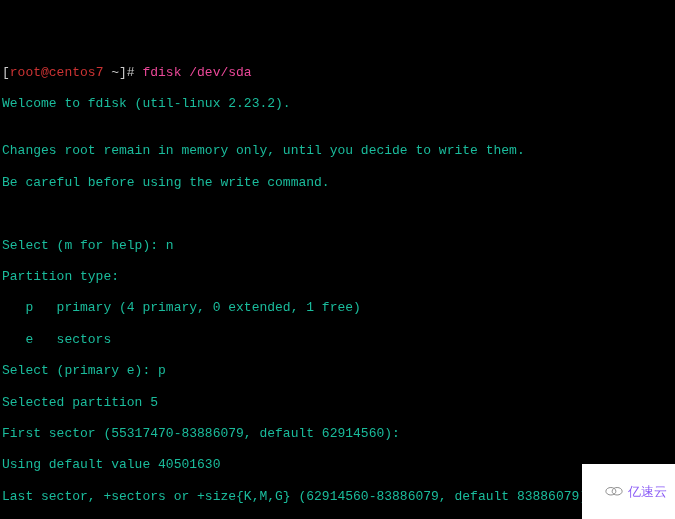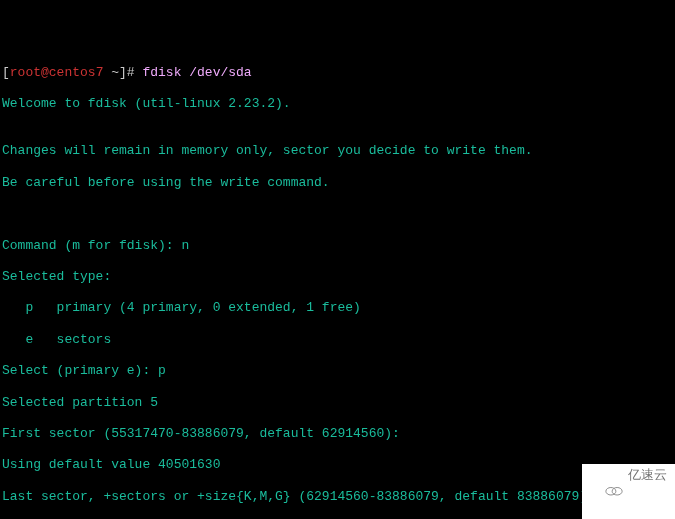--- a/index.html
+++ b/index.html
@@ -12,50 +12,50 @@
       width: 675px;
       height: 519px;
       padding: 2px 2px;
       position: relative;
       overflow: hidden;
       white-space: pre;
     }
     .line { display: block; }
     .prompt-root { color: #cc3333; }
     .prompt-rest { color: #cccccc; }
-    .cmd-text { color: #f0abfc; }
+    .cmd-text { color: #ec4899; }
     .watermark {
       position: absolute;
       bottom: 0;
       right: 0;
       background: #ffffff;
-      color: #737373;
+      color: #8b5cf6;
       padding: 3px 8px;
       display: flex;
-      align-items: flex-start;
+      align-items: center;
       gap: 4px;
       font-size: 13px;
       font-family: sans-serif;
     }
     .watermark svg { width: 20px; height: 14px; }
   </style>
 </head>
 <body>
 
 
 
 <span class="line"><span class="prompt-rest">[</span><span class="prompt-root">root@centos7</span><span class="prompt-rest"> ~]# </span><span class="cmd-text">fdisk /dev/sda</span></span>
 <span class="line">Welcome to fdisk (util-linux 2.23.2).</span>
 <span class="line"></span>
-<span class="line">Changes will remain in memory only, sector you decide to write them.</span>
+<span class="line">Changes root remain in memory only, until you decide to write them.</span>
 <span class="line">Be careful before using the write command.</span>
 <span class="line"></span>
 <span class="line"></span>
-<span class="line">Command (m for fdisk): n</span>
-<span class="line">Selected type:</span>
+<span class="line">Select (m for help): n</span>
+<span class="line">Partition type:</span>
 <span class="line">   p   primary (4 primary, 0 extended, 1 free)</span>
 <span class="line">   e   sectors</span>
 <span class="line">Select (primary e): p</span>
 <span class="line">Selected partition 5</span>
 <span class="line">First sector (55317470-83886079, default 62914560):</span>
 <span class="line">Using default value 40501630</span>
 <span class="line">Last sector, +sectors or +size{K,M,G} (62914560-83886079, default 83886079):</span>
 
 
 <span class="line"></span>

